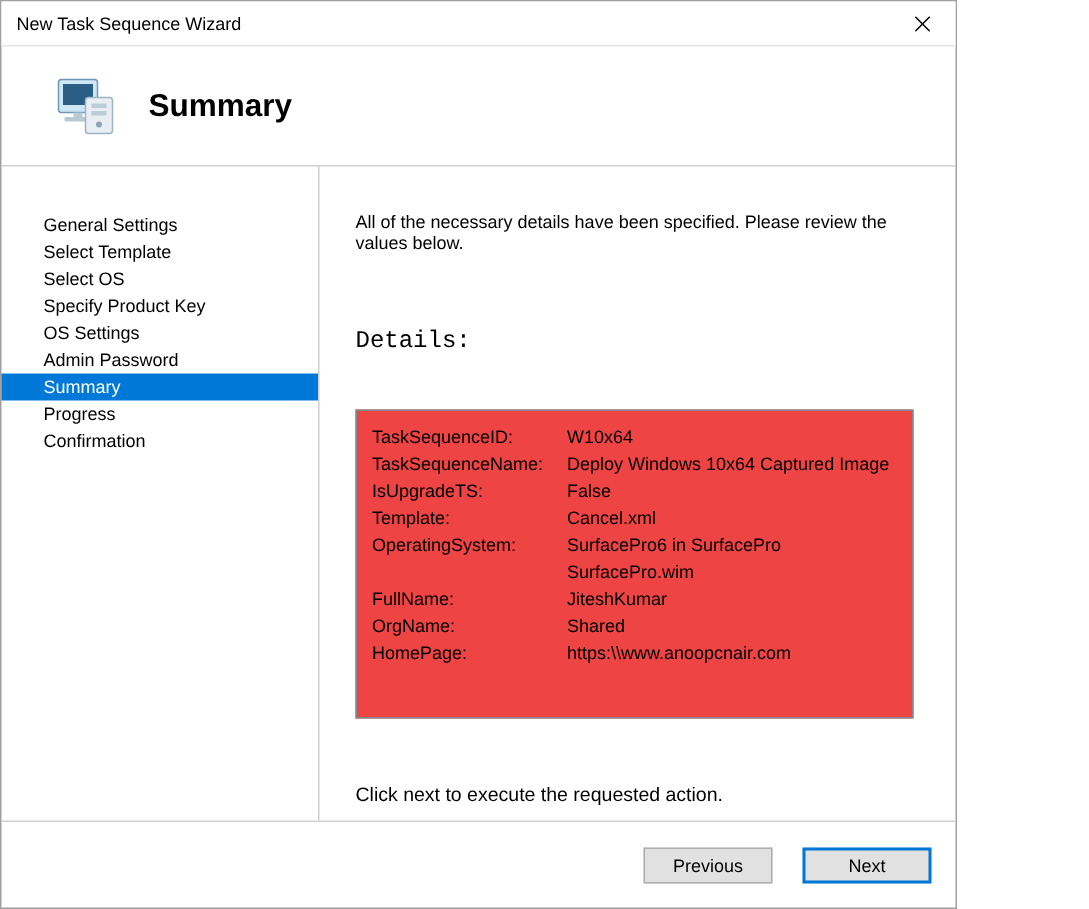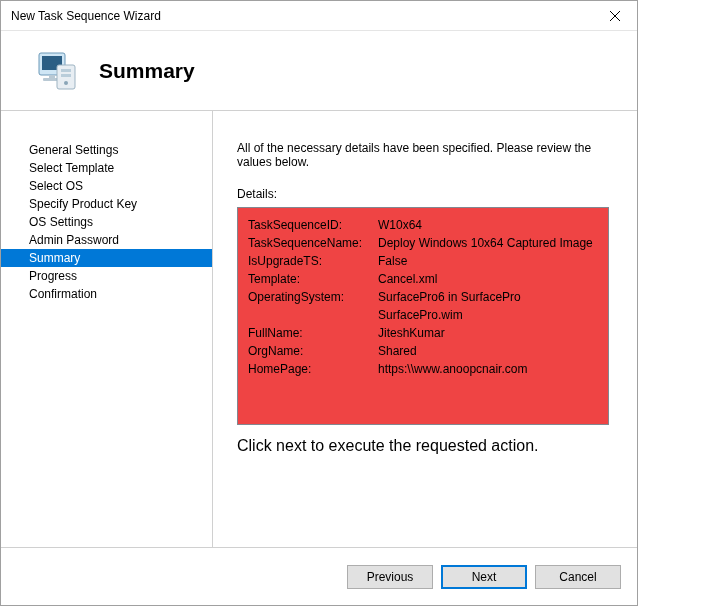--- a/index.html
+++ b/index.html
@@ -86,28 +86,30 @@
     }
     .sidebar-item.selected {
       background: #0078d7;
       color: #fff;
     }
     .content {
       flex: 1;
       padding: 30px 28px 10px 24px;
       display: flex;
       flex-direction: column;
+      gap: 31px;
     }
     .instruction {
       font-size: 12px;
       margin-bottom: 18px;
     }
     .details-label {
-      font-size: 12px;
+      font-size: 16px;
       margin-bottom: 6px;
+      font-family: Liberation Mono, monospace;
     }
     .details-box {
       border: 1px solid #828790;
       background: #ef4444;
       padding: 8px 10px;
       height: 218px;
       overflow: auto;
       font-size: 12px;
     }
     .detail-row {
@@ -116,30 +118,30 @@
     }
     .detail-key {
       width: 130px;
       flex-shrink: 0;
     }
     .detail-val {
       flex: 1;
     }
     .footer-instruction {
       margin-top: 12px;
-      font-size: 16px;
+      font-size: 13px;
     }
     .button-bar {
       height: 58px;
       border-top: 1px solid #d0d0d0;
       display: flex;
       justify-content: flex-end;
       align-items: center;
       padding-right: 16px;
-      gap: 8px;
+      gap: 20px;
     }
     .btn {
       width: 86px;
       height: 24px;
       font-size: 12px;
       font-family: inherit;
       background: #e1e1e1;
       border: 1px solid #adadad;
       cursor: pointer;
     }
@@ -227,15 +229,14 @@
             <div class="detail-val">https:\\www.anoopcnair.com</div>
           </div>
         </div>
       <div class="footer-instruction">Click next to execute the requested action.</div>
     </div>
   </div>
 
   <div class="button-bar">
     <button class="btn">Previous</button>
     <button class="btn default">Next</button>
-    <button class="btn">Cancel</button>
   </div>
 </div>
 
 </body></html>

